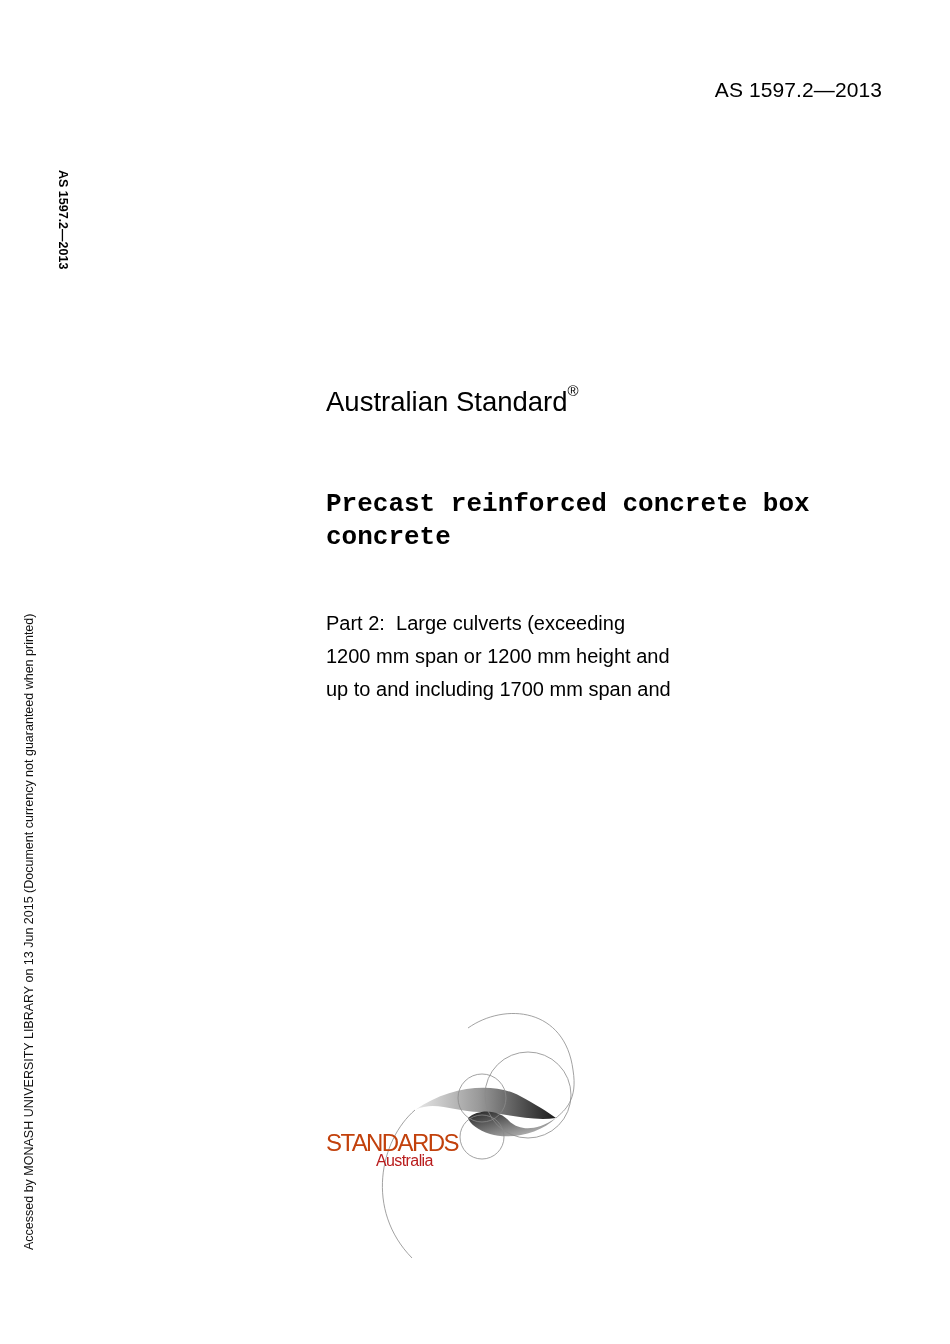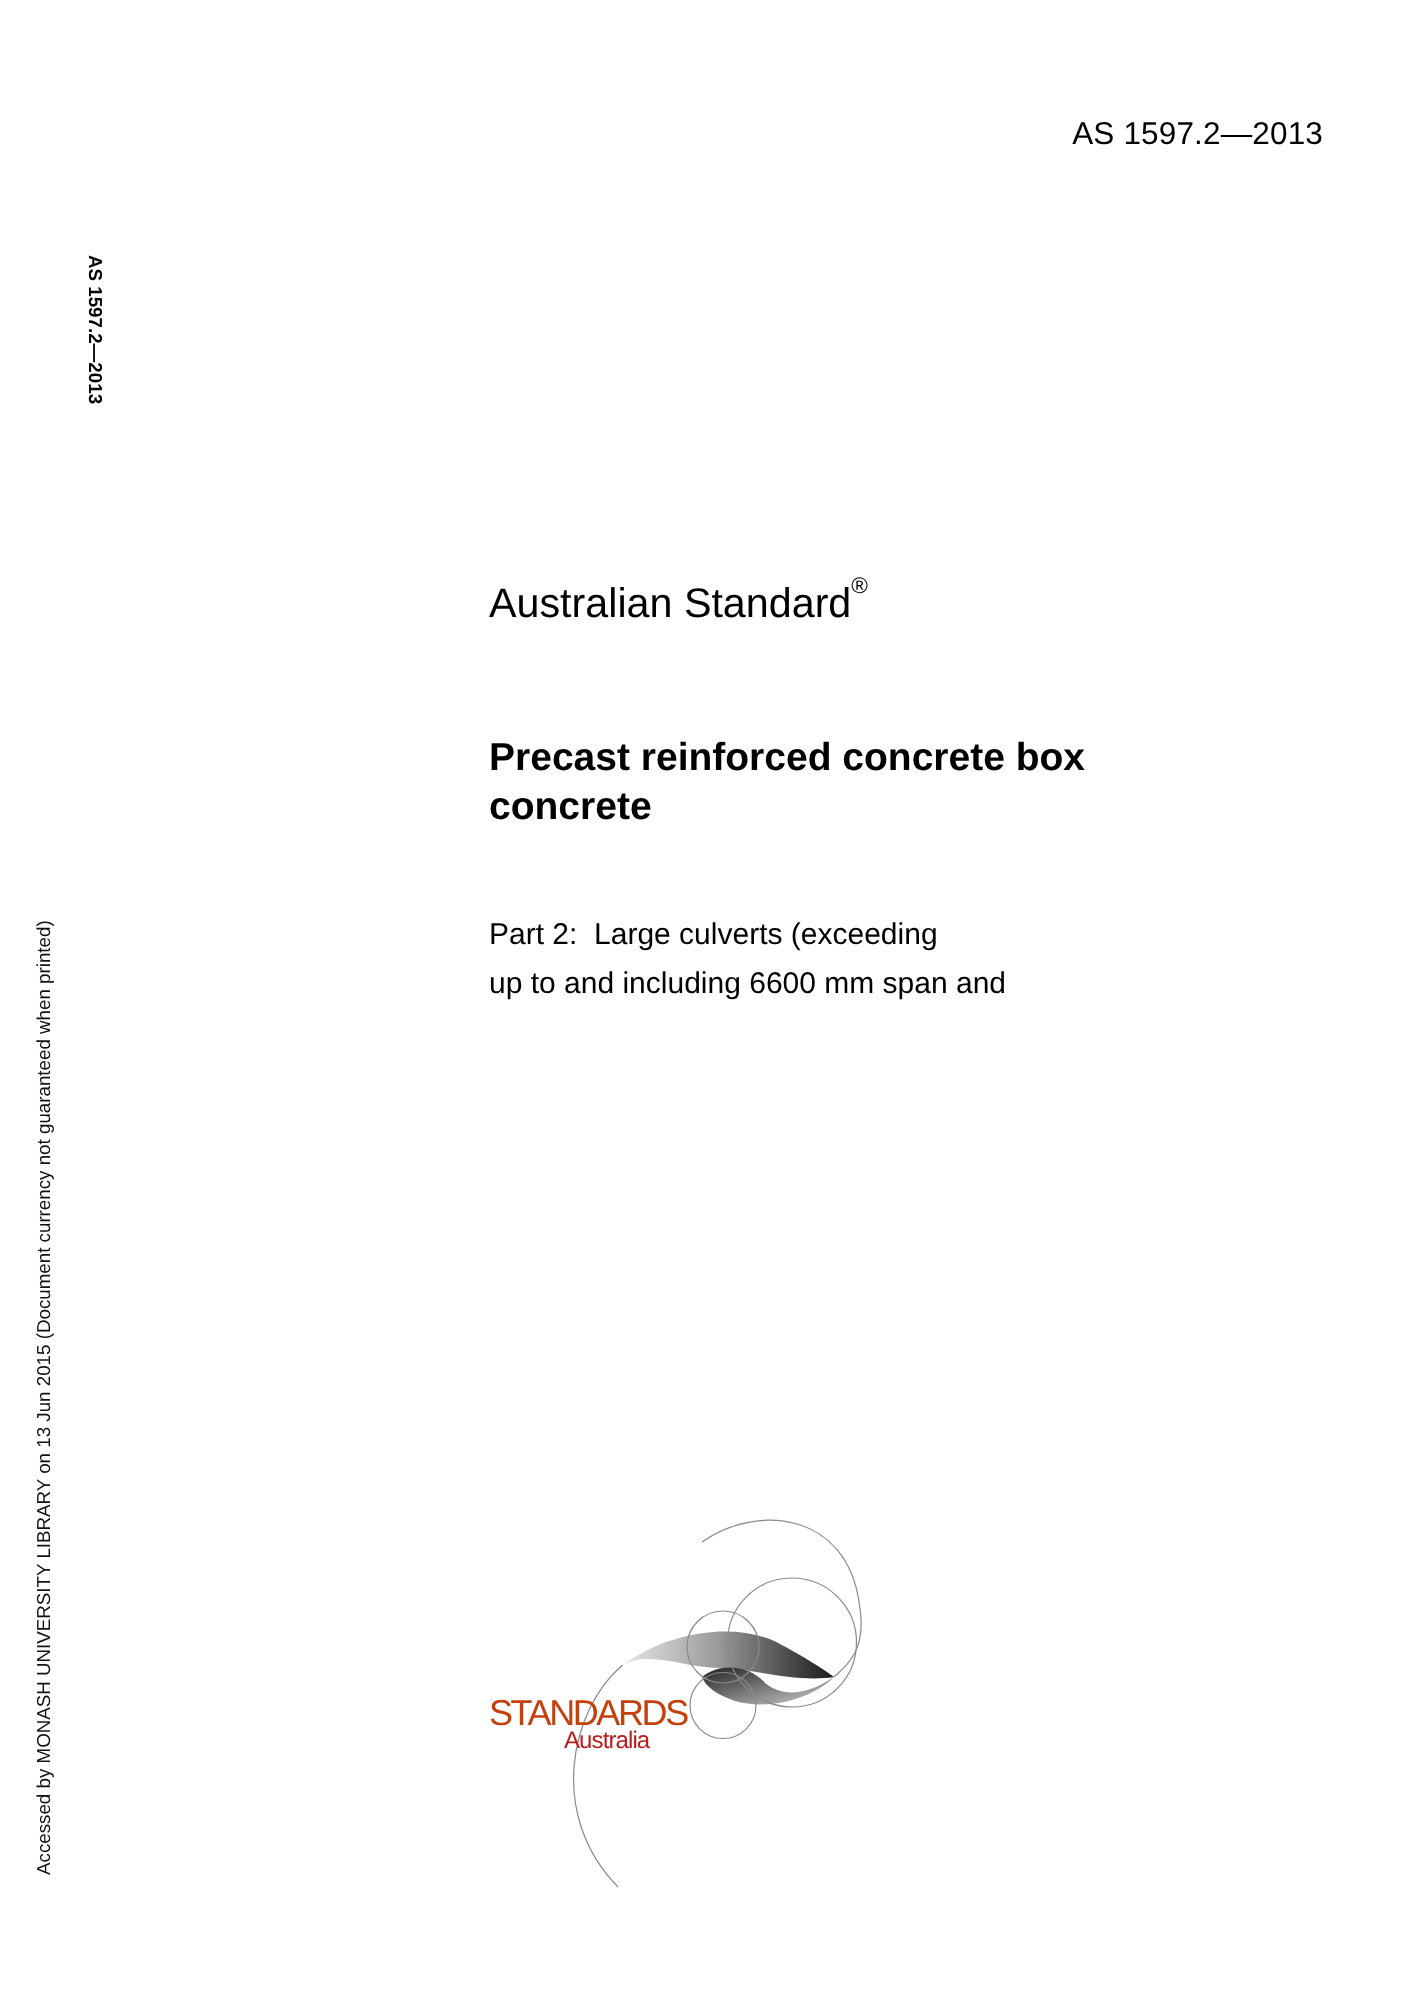--- a/index.html
+++ b/index.html
@@ -5,21 +5,21 @@
   html, body { margin: 0; padding: 0; background: #ffffff; }
   body { width: 950px; height: 1344px; position: relative; overflow: hidden;
          font-family: "Liberation Sans", sans-serif; color: #000; }
   .doc-number-top { position: absolute; right: 68px; top: 78px; font-size: 21px; letter-spacing: 0.1px; }
   .spine-number { position: absolute; left: 70px; top: 170px; transform-origin: 0 0;
                   transform: rotate(90deg); font-size: 12.5px; font-weight: bold; white-space: nowrap; }
   .access-note { position: absolute; left: 22px; top: 1250px; transform-origin: 0 0;
                  transform: rotate(-90deg); font-size: 12.5px; white-space: nowrap; color: #111; }
   .series-title { position: absolute; left: 326px; top: 386px; font-size: 27.5px; white-space: nowrap; }
   .series-title sup { font-size: 15px; position: relative; top: -4px; vertical-align: top; }
-  .main-title { position: absolute; left: 326px; top: 488px; font-size: 26px; font-weight: bold; line-height: 33px; width: 560px; }
+  .main-title { position: absolute; left: 326px; top: 488px; font-size: 26px; font-weight: bold; line-height: 33px; width: 560px; font-family: Liberation Mono, monospace; }
   .part-title { position: absolute; left: 326px; top: 583px; font-size: 20px; font-weight: normal; line-height: 33px; width: 560px; margin-top: 24px; }
   .logo { position: absolute; left: 320px; top: 1000px; width: 270px; height: 270px; }
   .logo-word { position: absolute; left: 326px; top: 1129px; font-size: 24px; letter-spacing: -1.6px; color: #c2410c; }
   .logo-sub { position: absolute; left: 376px; top: 1152px; font-size: 16px; letter-spacing: -0.6px; color: #b91c1c; }
 </style>
 </head>
 <body>
 
 <div class="doc-number-top">AS 1597.2—2013</div>
 
@@ -29,21 +29,22 @@
 
 <div class="series-title"><span>Australian Standard</span><sup>®</sup></div>
 
 <div class="main-title">
   <div>Precast reinforced concrete box</div>
   <div>concrete</div>
 </div>
 
 <div class="part-title">
   <div>Part 2:&nbsp;&nbsp;Large culverts (exceeding</div>
-  <div>up to and including 6600 mm span and</div>
+  <div>1200 mm span or 1200 mm height and</div>
+  <div>up to and including 1700 mm span and</div>
 </div>
 
 <svg class="logo" viewBox="0 0 270 270" width="270" height="270">
   <defs>
     <linearGradient id="swoosh1" x1="0" y1="0" x2="1" y2="0">
       <stop offset="0" stop-color="#e8e8e8"></stop>
       <stop offset="0.45" stop-color="#9a9a9a"></stop>
       <stop offset="1" stop-color="#1a1a1a"></stop>
     </linearGradient>
     <linearGradient id="swoosh2" x1="0" y1="0" x2="1" y2="1">

